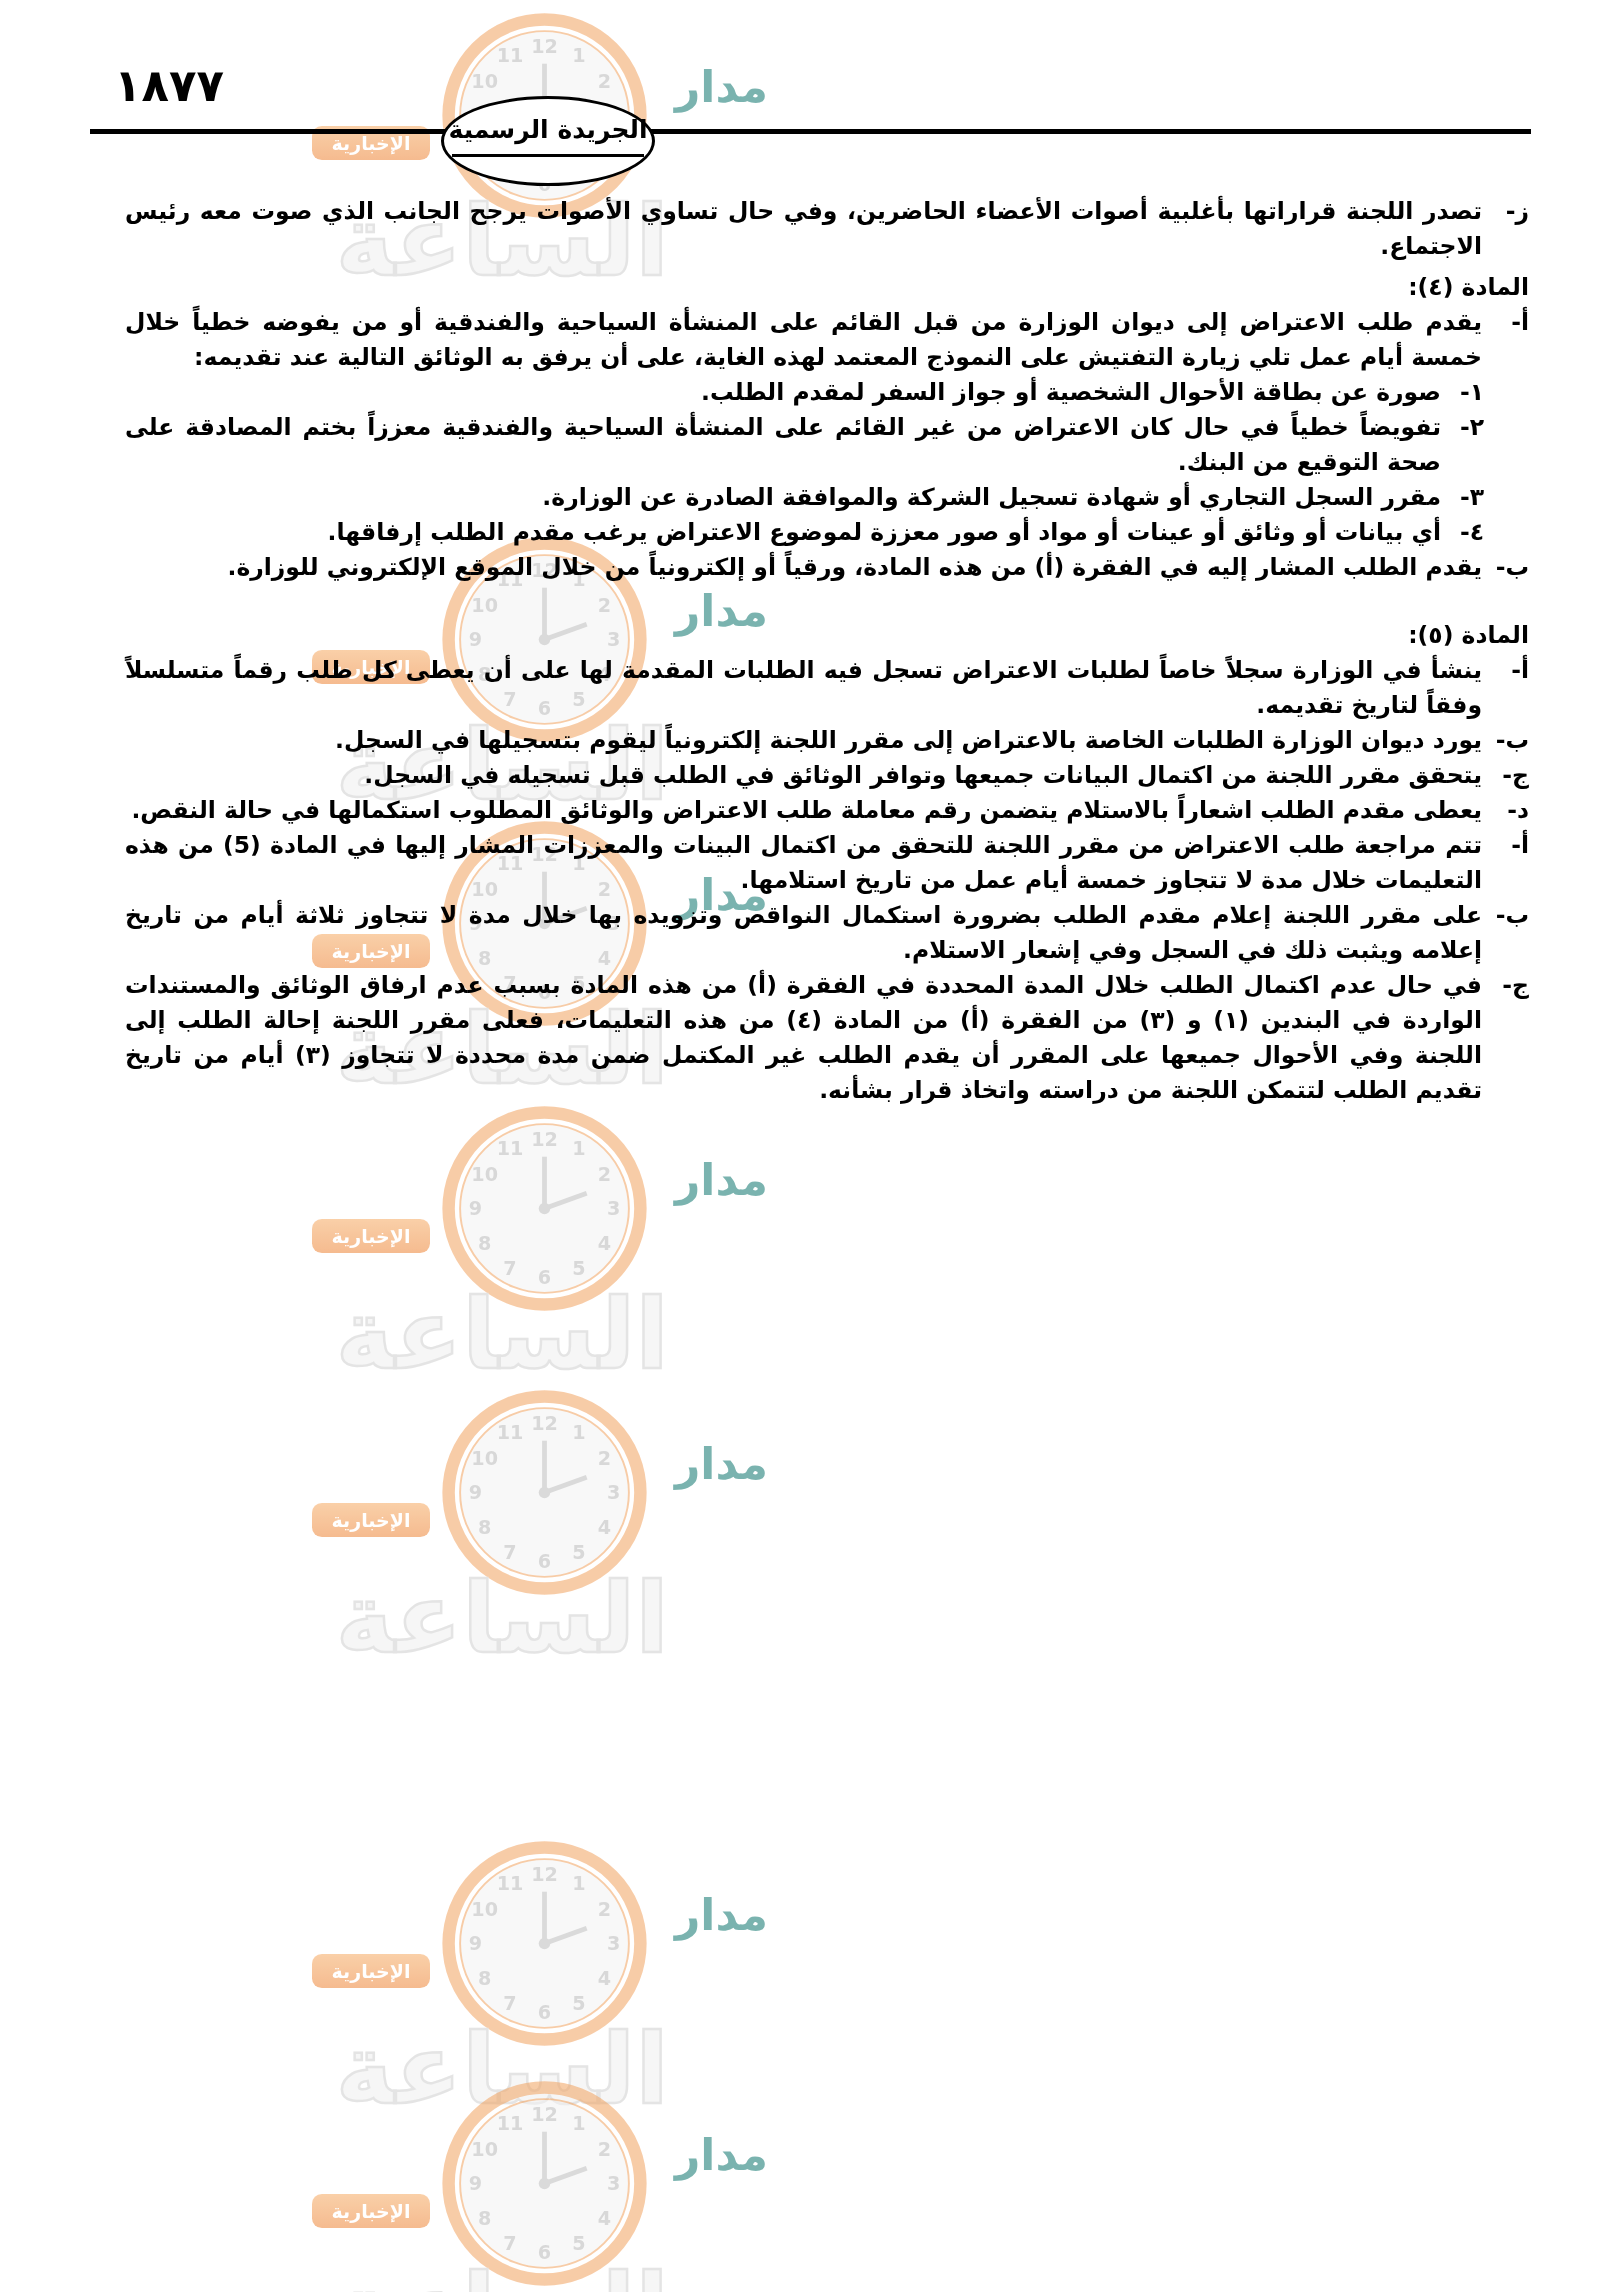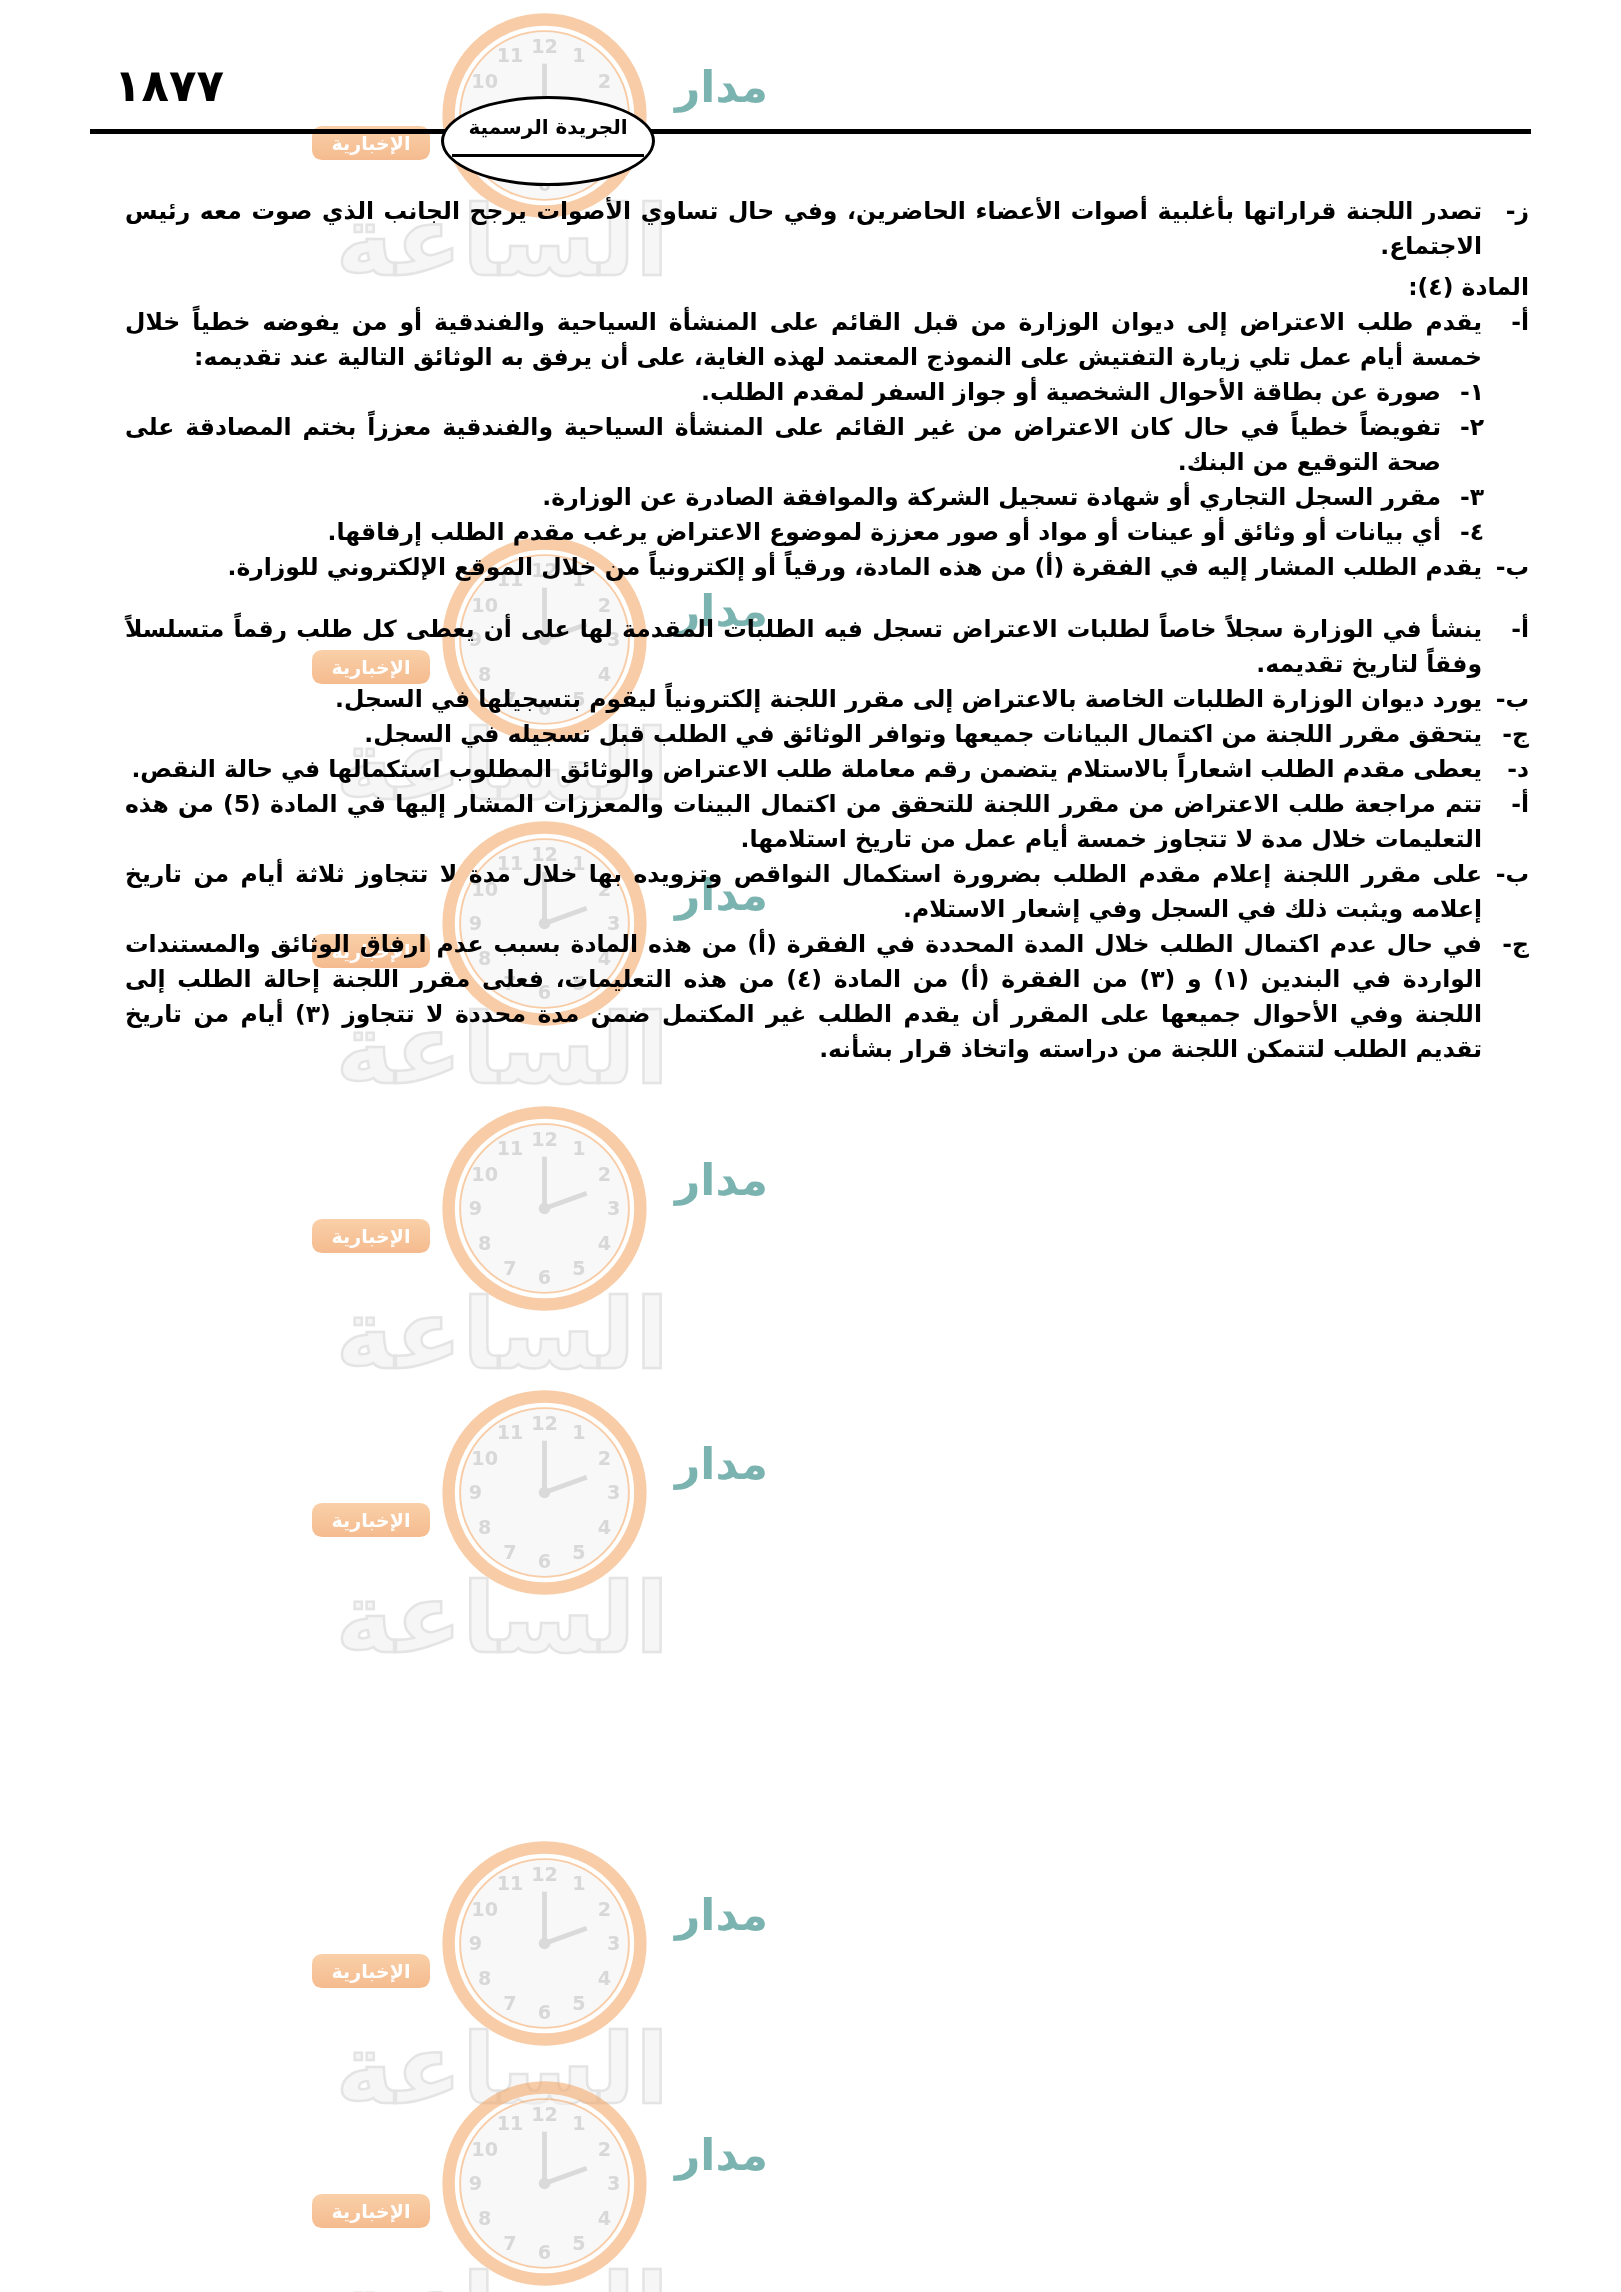--- a/index.html
+++ b/index.html
@@ -15,21 +15,21 @@
   .wm .badge{position:absolute;left:0;top:116px;background:linear-gradient(#f6aa62,#ee8435);
     color:#fff;font-size:19px;font-weight:bold;padding:5.9px 19.6px;border-radius:9.8px;}
   .wm .w2{position:absolute;left:23.5px;top:174px;font-size:98px;font-weight:bold;
     color:#efefef;-webkit-text-stroke:2.5px #cfcfcf;letter-spacing:2px;}
   
   .page-number{position:absolute;top:59px;left:114px;font-size:45px;font-weight:bold;z-index:2;}
   .header-rule{position:absolute;top:129px;left:90px;right:90px;height:4.9px;background:#000;z-index:1;}
   .title-oval{position:absolute;top:96px;left:441px;width:208px;height:84px;background:#fff;
     border:3.9px solid #000;border-radius:50%;z-index:2;}
   .title-oval .oval-text{position:absolute;top:15.7px;left:0;right:0;text-align:center;
-    font-size:20px;font-weight:bold;}
+    font-size:25px;font-weight:bold;}
   .title-oval .oval-line{position:absolute;top:55px;left:7.8px;right:7.8px;height:2.9px;background:#000;}
   
   .content{position:absolute;top:194px;right:92px;width:1404px;z-index:1;
     font-size:23.5px;font-weight:bold;line-height:35px;}
   .block{display:flex;}
   .block .lbl{flex:0 0 47px;white-space:nowrap;}
   .block .txt{flex:1;text-align:justify;}
   .block.numbered{padding-right:45px;}
   .block.numbered .lbl{flex-basis:43px;}
   .block.article{display:block;margin-top:5.9px;}
@@ -240,20 +240,21 @@
     </div>
     <div class="block numbered">
       <span class="lbl">٤-</span>
       <span class="txt">أي بيانات أو وثائق أو عينات أو مواد أو صور معززة لموضوع الاعتراض يرغب مقدم الطلب إرفاقها.</span>
     </div>
     <div class="block clause">
       <span class="lbl">ب-</span>
       <span class="txt">يقدم الطلب المشار إليه في الفقرة (أ) من هذه المادة، ورقياً أو إلكترونياً من خلال الموقع الإلكتروني للوزارة.</span>
     </div>
     <div class="block spacer"></div>
+    <div class="block article"><span class="txt">المادة (٥):</span></div>
     <div class="block clause">
       <span class="lbl">أ-</span>
       <span class="txt">ينشأ في الوزارة سجلاً خاصاً لطلبات الاعتراض تسجل فيه الطلبات المقدمة لها على أن يعطى كل طلب رقماً متسلسلاً وفقاً لتاريخ تقديمه.</span>
     </div>
     <div class="block clause">
       <span class="lbl">ب-</span>
       <span class="txt">يورد ديوان الوزارة الطلبات الخاصة بالاعتراض إلى مقرر اللجنة إلكترونياً ليقوم بتسجيلها في السجل.</span>
     </div>
     <div class="block clause">
       <span class="lbl">ج-</span>

